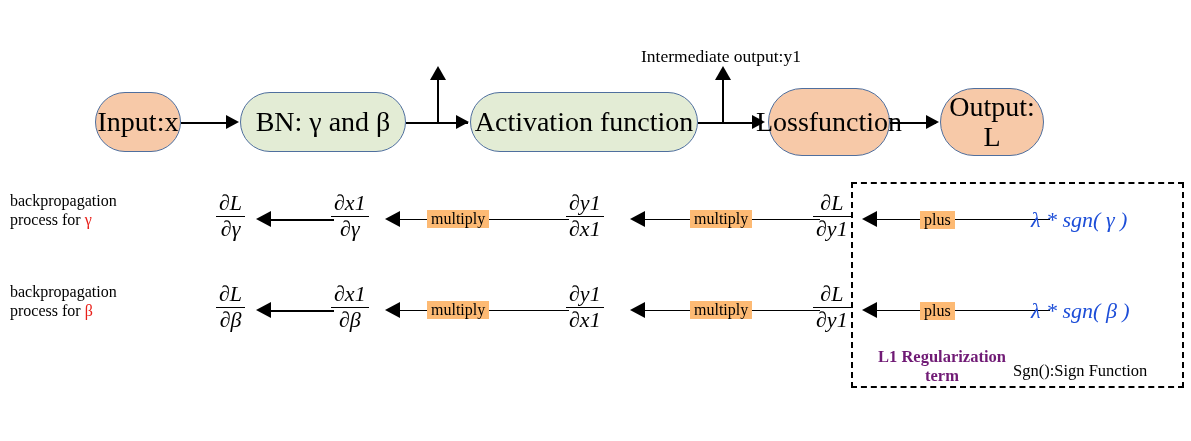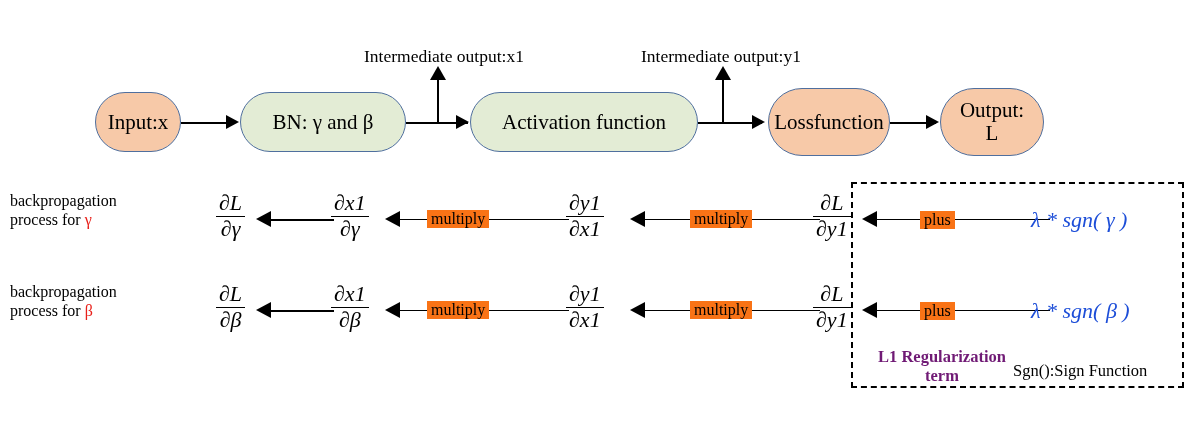--- a/index.html
+++ b/index.html
@@ -21,21 +21,21 @@
 
   
   .node {
     position: absolute;
     border: 1.6px solid #4f6f9e;
     border-radius: 999px;
     display: flex;
     align-items: center;
     justify-content: center;
     text-align: center;
-    font-size: 21px;
+    font-size: 28px;
     line-height: 1.08;
     box-sizing: border-box;
     color: #000;
   }
   .node.peach { background: #f7c9a8; }
   .node.green { background: #e3ecd5; }
 
   
   .hline {
     position: absolute;
@@ -77,21 +77,21 @@
   
   .caption {
     position: absolute;
     font-size: 17.5px;
     white-space: nowrap;
     color: #000;
   }
   .edge-label {
     position: absolute;
     font-size: 16px;
-    background: #f97316;
+    background: #fdba74;
     padding: 0 4px;
     white-space: nowrap;
     color: #000;
   }
   .row-label {
     position: absolute;
     font-size: 16px;
     line-height: 1.16;
     text-align: left;
     white-space: nowrap;
@@ -164,21 +164,20 @@
 
   <div class="node green" style="left:240px; top:92px; width:166px; height:60px;">
     <span>BN: γ and β</span>
   </div>
 
   <div class="hline" style="left:406px; top:122px; width:62px;"></div>
   <div class="arrow-r" style="left:456px; top:115px;"></div>
 
   <div class="vline" style="left:437px; top:79px; height:45px;"></div>
   <div class="arrow-u" style="left:430px; top:66px;"></div>
-  <div class="caption" style="left:364px; top:46px;">Intermediate output:x1</div>
 
   <div class="node green" style="left:470px; top:92px; width:228px; height:60px;">
     <span>Activation function</span>
   </div>
 
   <div class="hline" style="left:698px; top:122px; width:64px;"></div>
   <div class="arrow-r" style="left:752px; top:115px;"></div>
 
   <div class="vline" style="left:722px; top:79px; height:45px;"></div>
   <div class="arrow-u" style="left:715px; top:66px;"></div>

